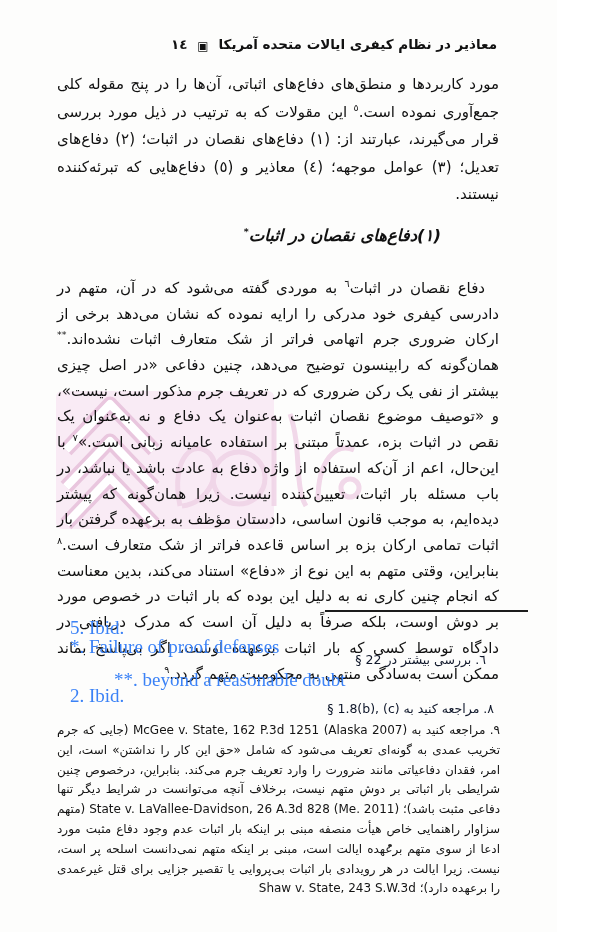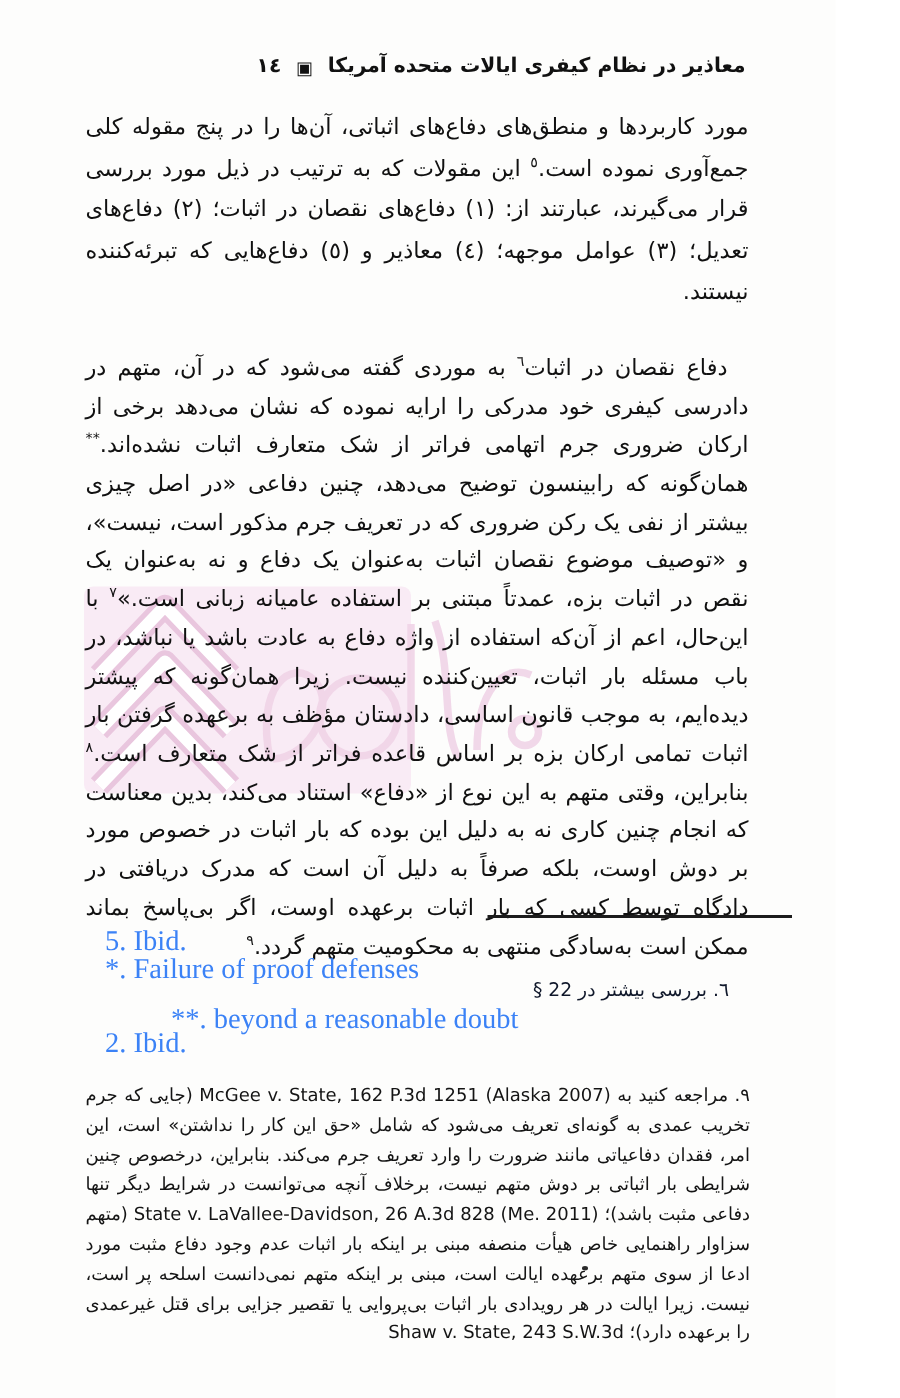--- a/index.html
+++ b/index.html
@@ -67,27 +67,29 @@
       <circle cx="187" cy="90" r="26"></circle>
       <path d="M222,28 L222,118"></path>
       <path d="M238,26 C250,60 242,98 254,118"></path>
       <path d="M266,112 C266,72 284,54 302,62"></path>
       <circle cx="298" cy="100" r="9"></circle>
     </g>
   </svg>
 
   <main class="bodytext" dir="rtl">
     <p class="para p1"><span>مورد کاربردها و منطق‌های دفاع‌های اثباتی، آن‌ها را در پنج مقوله کلی جمع‌آوری نموده است.</span><sup>٥</sup><span> این مقولات که به ترتیب در ذیل مورد بررسی قرار می‌گیرند، عبارتند از: (١) دفاع‌های نقصان در اثبات؛ (٢) دفاع‌های تعدیل؛ (٣) عوامل موجهه؛ (٤) معاذیر و (٥) دفاع‌هایی که تبرئه‌کننده نیستند.</span></p>
+    <h2 class="heading"><span>(١)دفاع‌های نقصان در اثبات</span><sup>*</sup></h2>
     <p class="para p2"><span>دفاع نقصان در اثبات</span><sup>٦</sup><span> به موردی گفته می‌شود که در آن، متهم در دادرسی کیفری خود مدرکی را ارایه نموده که نشان می‌دهد برخی از ارکان ضروری جرم اتهامی فراتر از شک متعارف اثبات نشده‌اند.</span><sup>**</sup><span> همان‌گونه که رابینسون توضیح می‌دهد، چنین دفاعی «در اصل چیزی بیشتر از نفی یک رکن ضروری که در تعریف جرم مذکور است، نیست»، و «توصیف موضوع نقصان اثبات به‌عنوان یک دفاع و نه به‌عنوان یک نقص در اثبات بزه، عمدتاً مبتنی بر استفاده عامیانه زبانی است.»</span><sup>٧</sup><span> با این‌حال، اعم از آن‌که استفاده از واژه دفاع به عادت باشد یا نباشد، در باب مسئله بار اثبات، تعیین‌کننده نیست. زیرا همان‌گونه که پیشتر دیده‌ایم، به موجب قانون اساسی، دادستان مؤظف به برعهده گرفتن بار اثبات تمامی ارکان بزه بر اساس قاعده فراتر از شک متعارف است.</span><sup>٨</sup><span> بنابراین، وقتی متهم به این نوع از «دفاع» استناد می‌کند، بدین معناست که انجام چنین کاری نه به دلیل این بوده که بار اثبات در خصوص مورد بر دوش اوست، بلکه صرفاً به دلیل آن است که مدرک دریافتی در دادگاه توسط کسی که بار اثبات برعهده اوست، اگر بی‌پاسخ بماند ممکن است به‌سادگی منتهی به محکومیت متهم گردد.</span><sup>٩</sup></p>
   </main>
 
   <div class="fn-sep"></div>
 
   <div class="fn fn-en fn5">5. Ibid.</div>
   <div class="fn fn-en fnstar">*. Failure of proof defenses</div>
   <div class="fn fn-fa fn6" dir="rtl">٦. بررسی بیشتر در ⁦§ 22⁩</div>
   <div class="fn fn-en fndstar">**. beyond a reasonable doubt</div>
   <div class="fn fn-en fn7">2. Ibid.</div>
+  <div class="fn fn-fa fn8" dir="rtl">٨. مراجعه کنید به ⁦§ 1.8(b), (c)⁩</div>
   <div class="fn fn9" dir="rtl">٩. مراجعه کنید به ⁦McGee v. State, 162 P.3d 1251 (Alaska 2007)⁩ (جایی که جرم تخریب عمدی به گونه‌ای تعریف می‌شود که شامل «حق این کار را نداشتن» است، این امر، فقدان دفاعیاتی مانند ضرورت را وارد تعریف جرم می‌کند. بنابراین، درخصوص چنین شرایطی بار اثباتی بر دوش متهم نیست، برخلاف آنچه می‌توانست در شرایط دیگر تنها دفاعی مثبت باشد)؛ ⁦State v. LaVallee-Davidson, 26 A.3d 828 (Me. 2011)⁩ (متهم سزاوار راهنمایی خاص هیأت منصفه مبنی بر اینکه بار اثبات عدم وجود دفاع مثبت مورد ادعا از سوی متهم برعهده ایالت است، مبنی بر اینکه متهم نمی‌دانست اسلحه پر است، نیست. زیرا ایالت در هر رویدادی بار اثبات بی‌پروایی یا تقصیر جزایی برای قتل غیرعمدی را برعهده دارد)؛ ⁦Shaw v. State, 243 S.W.3d⁩</div>
 
   <div class="speck"></div>
 
 </div>
 
 </body></html>

